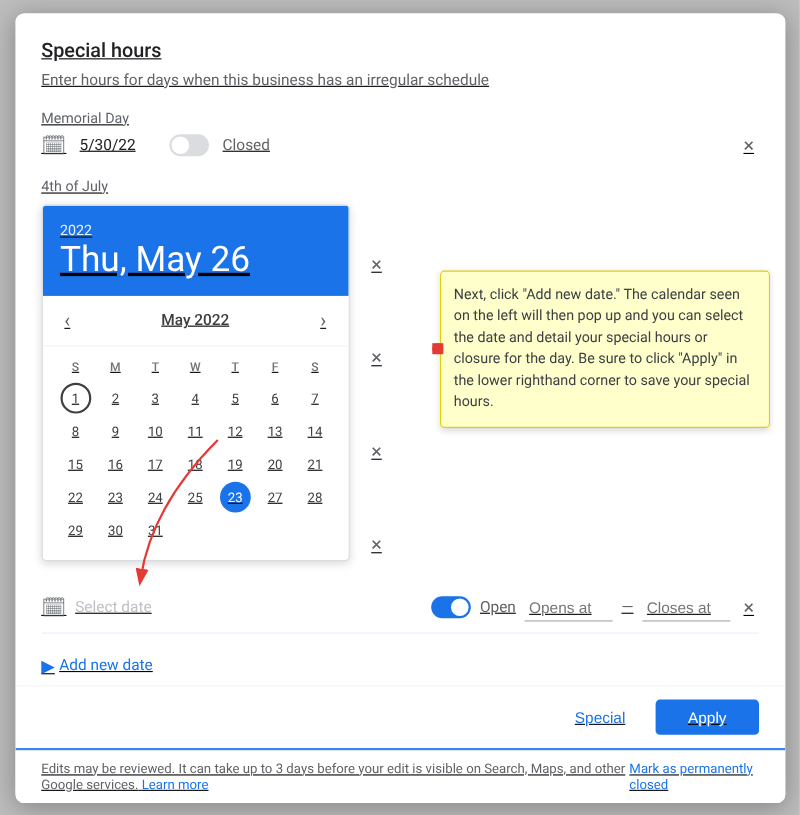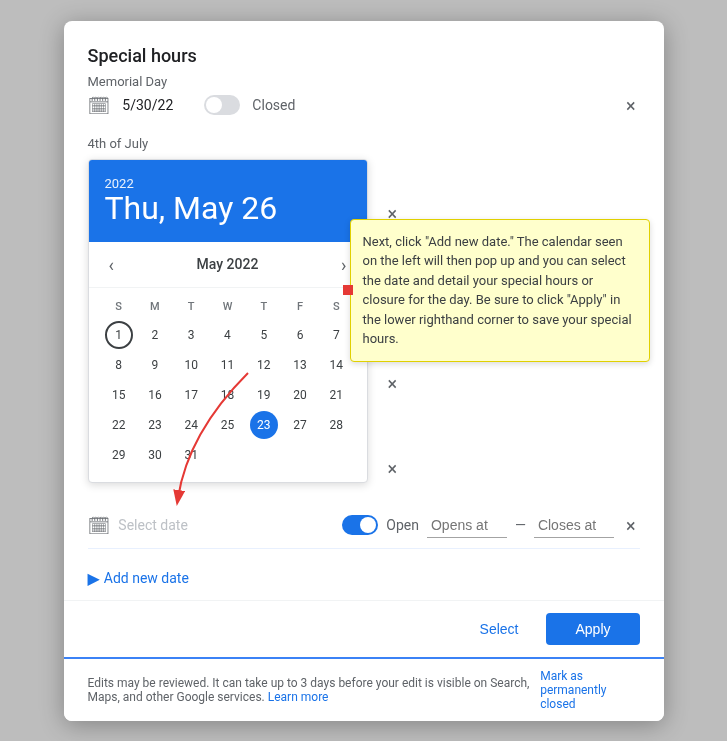--- a/index.html
+++ b/index.html
@@ -16,27 +16,28 @@
       background: #bdbdbd;
       width: 727px;
       height: 741px;
       display: flex;
       align-items: center;
       justify-content: center;
     }
     .modal {
       background: #fff;
       border-radius: 8px;
-      width: 600px;
+      width: 700px;
       min-height: 700px;
       box-shadow: 0 4px 24px rgba(0,0,0,0.3);
       display: flex;
       flex-direction: column;
       overflow: hidden;
       position: relative;
+      text-decoration: underline;
     }
     .modal-body {
       padding: 24px 24px 0 24px;
       flex: 1;
       overflow: hidden;
     }
     .modal-title {
       font-size: 18px;
       font-weight: 500;
       margin-bottom: 8px;
@@ -309,20 +310,21 @@
     }
   </style>
 </head>
 <body>
 
 <div class="modal-overlay">
   <div class="modal">
     <div class="modal-body">
 
       <div class="modal-title">Special hours</div>
+      <div class="modal-desc">Enter hours for days when this business has an irregular schedule</div>
 
       <div class="holiday-label">Memorial Day</div>
       <div class="date-row">
         <span class="calendar-icon">🗓</span>
         <span class="date-text">5/30/22</span>
         <div class="toggle"></div>
         <span class="toggle-label">Closed</span>
         <span class="close-x">×</span>
       </div>
 
@@ -440,21 +442,21 @@
       </div>
 
       <div class="add-new-date">
         <span style="font-size:16px; color:#1a73e8;">▶</span>
         <span>Add new date</span>
       </div>
 
     </div>
 
     <div class="modal-footer">
-      <button class="btn-cancel">Select</button>
+      <button class="btn-cancel">Special</button>
       <button class="btn-apply">Apply</button>
     </div>
 
     <div class="info-bar">
       <span>
         <span>Edits may be reviewed. It can take up to 3 days before your edit is visible on Search, Maps, and other Google services.</span>
         <a href="#">Learn more</a>
       </span>
       <a href="#" class="mark-closed">Mark as permanently closed</a>
     </div>

